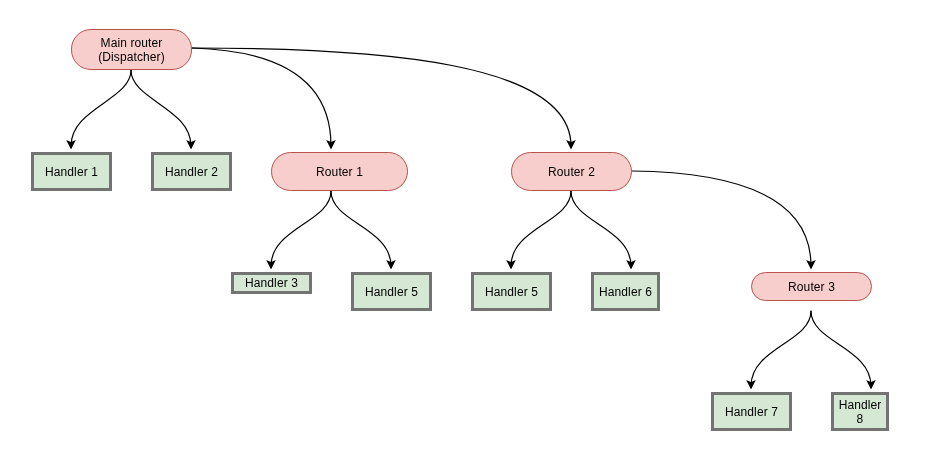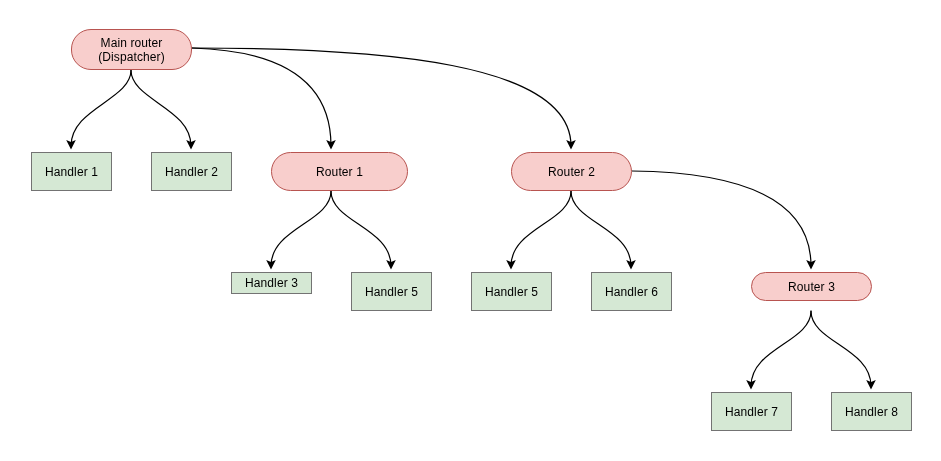--- a/index.html
+++ b/index.html
@@ -38,21 +38,21 @@
     letter-spacing: 0.1px;
     z-index: 2;
   }
   .node-router {
     background: #f8cecc;
     border: 1px solid #b85450;
     border-radius: 20px;
   }
   .node-handler {
     background: #d5e8d4;
-    border: 1px solid #737373;
+    border: 3px solid #737373;
     border-radius: 0px;
   }
   .node-label {
     display: block;
     white-space: pre-line;
   }
 </style>
 </head>
 <body>
 
@@ -98,27 +98,27 @@
       </div>
       <div class="node node-handler" style="left: 231px; top: 272px; width: 81px; height: 22px;">
         <span class="node-label">Handler 3</span>
       </div>
       <div class="node node-handler" style="left: 351px; top: 272px; width: 81px; height: 39px;">
         <span class="node-label">Handler 5</span>
       </div>
       <div class="node node-handler" style="left: 471px; top: 272px; width: 81px; height: 39px;">
         <span class="node-label">Handler 5</span>
       </div>
-      <div class="node node-handler" style="left: 591px; top: 272px; width: 81px; height: 39px;">
+      <div class="node node-handler" style="left: 591px; top: 272px; width: 69px; height: 39px;">
         <span class="node-label">Handler 6</span>
       </div>
       <div class="node node-router" style="left: 751px; top: 272px; width: 121px; height: 29px;">
         <span class="node-label">Router 3</span>
       </div>
       <div class="node node-handler" style="left: 711px; top: 392px; width: 81px; height: 39px;">
         <span class="node-label">Handler 7</span>
       </div>
-      <div class="node node-handler" style="left: 831px; top: 392px; width: 81px; height: 39px; justify-content: center;">
+      <div class="node node-handler" style="left: 831px; top: 392px; width: 58px; height: 39px; justify-content: center;">
         <span class="node-label">Handler 8</span>
       </div>
     </div>
 
 </div>
 
 </body></html>

